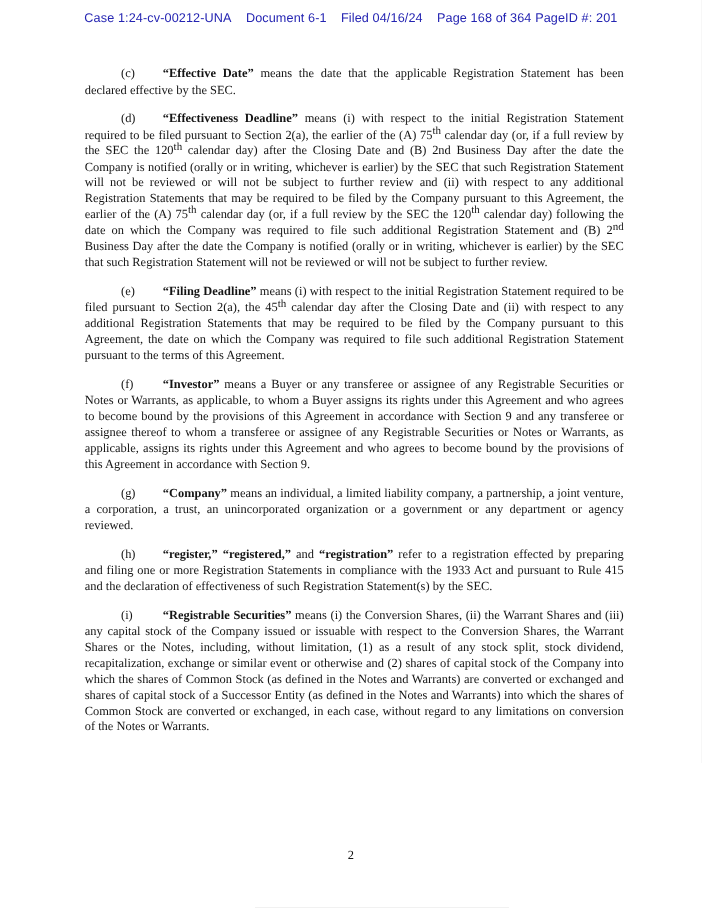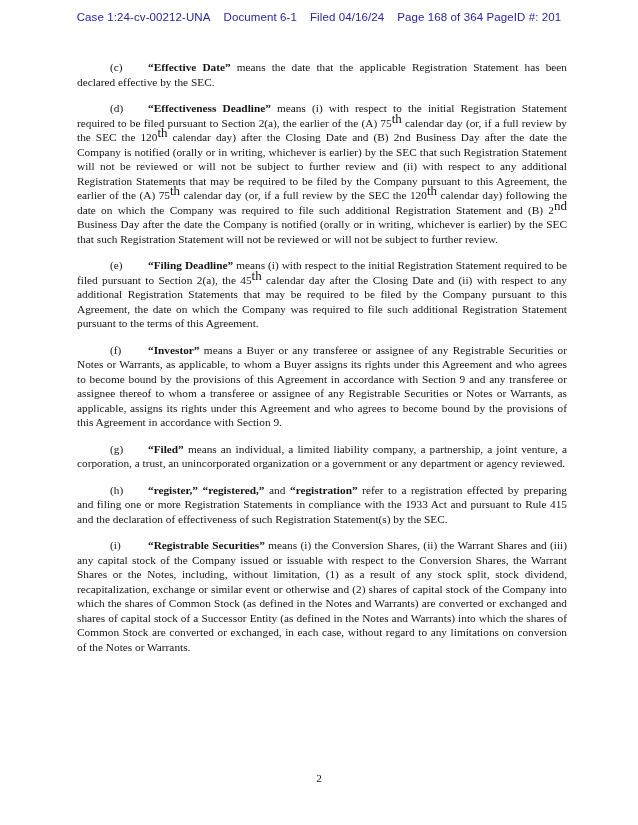--- a/index.html
+++ b/index.html
@@ -39,21 +39,21 @@
     margin: 0 0 12px 0;
     text-indent: 33px;
   }
   .def-para .plabel {
     display: inline-block;
     width: 38px;
     text-indent: 0;
   }
   .doc-body .b { font-weight: bold; }
   .doc-body .sup {
-    font-size: 13px;
+    font-size: 10px;
     line-height: 0;
     position: relative;
     top: -4px;
   }
   .page-number {
     position: absolute;
     top: 772px;
     left: 0;
     right: 0;
     text-align: center;
@@ -81,21 +81,21 @@
     <p class="def-para">
       <span class="plabel">(d)</span><span><span class="b">“Effectiveness Deadline”</span><span> means (i) with respect to the initial Registration Statement required to be filed pursuant to Section 2(a), the earlier of the (A) 75</span><span class="sup">th</span><span> calendar day (or, if a full review by the SEC the 120</span><span class="sup">th</span><span> calendar day) after the Closing Date and (B) 2nd Business Day after the date the Company is notified (orally or in writing, whichever is earlier) by the SEC that such Registration Statement will not be reviewed or will not be subject to further review and (ii) with respect to any additional Registration Statements that may be required to be filed by the Company pursuant to this Agreement, the earlier of the (A) 75</span><span class="sup">th</span><span> calendar day (or, if a full review by the SEC the 120</span><span class="sup">th</span><span> calendar day) following the date on which the Company was required to file such additional Registration Statement and (B) 2</span><span class="sup">nd</span><span> Business Day after the date the Company is notified (orally or in writing, whichever is earlier) by the SEC that such Registration Statement will not be reviewed or will not be subject to further review.</span></span>
     </p>
     <p class="def-para">
       <span class="plabel">(e)</span><span><span class="b">“Filing Deadline”</span><span> means (i) with respect to the initial Registration Statement required to be filed pursuant to Section 2(a), the 45</span><span class="sup">th</span><span> calendar day after the Closing Date and (ii) with respect to any additional Registration Statements that may be required to be filed by the Company pursuant to this Agreement, the date on which the Company was required to file such additional Registration Statement pursuant to the terms of this Agreement.</span></span>
     </p>
     <p class="def-para">
       <span class="plabel">(f)</span><span><span class="b">“Investor”</span><span> means a Buyer or any transferee or assignee of any Registrable Securities or Notes or Warrants, as applicable, to whom a Buyer assigns its rights under this Agreement and who agrees to become bound by the provisions of this Agreement in accordance with Section 9 and any transferee or assignee thereof to whom a transferee or assignee of any Registrable Securities or Notes or Warrants, as applicable, assigns its rights under this Agreement and who agrees to become bound by the provisions of this Agreement in accordance with Section 9.</span></span>
     </p>
     <p class="def-para">
-      <span class="plabel">(g)</span><span><span class="b">“Filed”</span><span> means an individual, a limited liability company, a partnership, a joint venture, a corporation, a trust, an unincorporated organization or a government or any department or agency reviewed.</span></span>
+      <span class="plabel">(g)</span><span><span class="b">“Company”</span><span> means an individual, a limited liability company, a partnership, a joint venture, a corporation, a trust, an unincorporated organization or a government or any department or agency reviewed.</span></span>
     </p>
     <p class="def-para">
       <span class="plabel">(h)</span><span><span class="b">“register,”</span><span> </span><span class="b">“registered,”</span><span> and </span><span class="b">“registration”</span><span> refer to a registration effected by preparing and filing one or more Registration Statements in compliance with the 1933 Act and pursuant to Rule 415 and the declaration of effectiveness of such Registration Statement(s) by the SEC.</span></span>
     </p>
     <p class="def-para">
       <span class="plabel">(i)</span><span><span class="b">“Registrable Securities”</span><span> means (i) the Conversion Shares, (ii) the Warrant Shares and (iii) any capital stock of the Company issued or issuable with respect to the Conversion Shares, the Warrant Shares or the Notes, including, without limitation, (1) as a result of any stock split, stock dividend, recapitalization, exchange or similar event or otherwise and (2) shares of capital stock of the Company into which the shares of Common Stock (as defined in the Notes and Warrants) are converted or exchanged and shares of capital stock of a Successor Entity (as defined in the Notes and Warrants) into which the shares of Common Stock are converted or exchanged, in each case, without regard to any limitations on conversion of the Notes or Warrants.</span></span>
     </p>
   </div>
 
   <div class="page-number">2</div>

